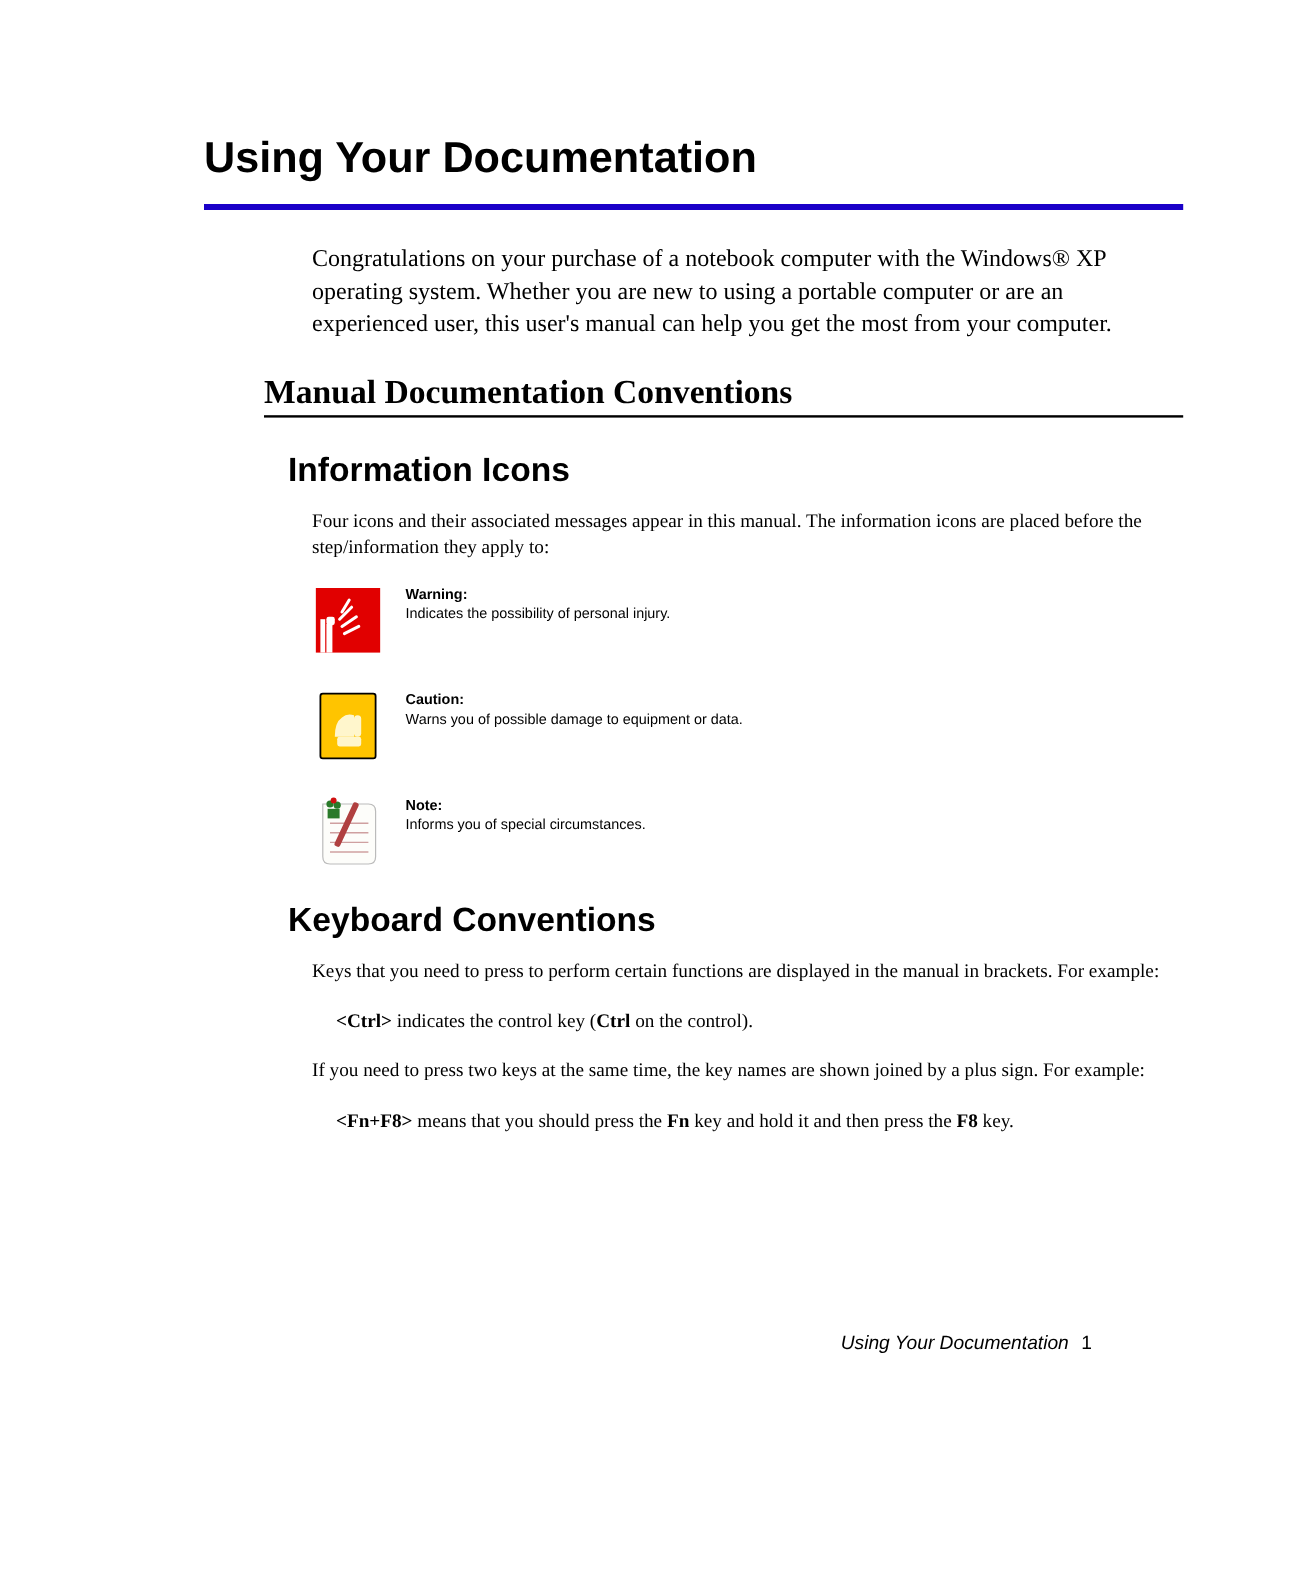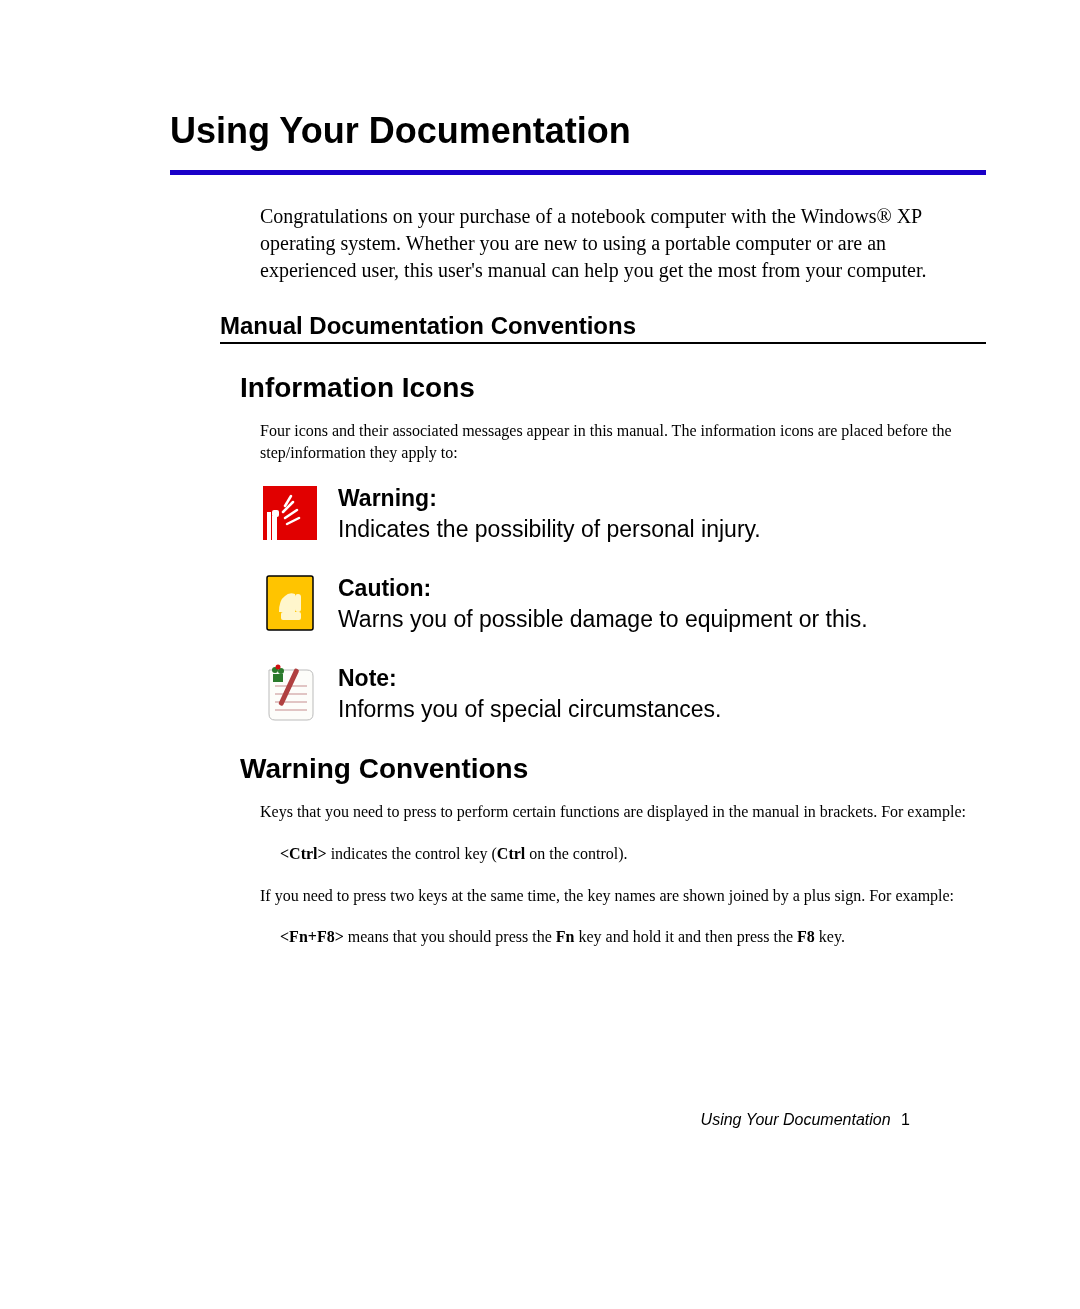--- a/index.html
+++ b/index.html
@@ -28,22 +28,22 @@
     border-top: 5px solid #1a00c8;
     margin: 0 0 28px 0;
   }
   .intro {
     margin-left: 90px;
     font-size: 20px;
     line-height: 1.35;
     margin-bottom: 28px;
   }
   .section-heading {
-    font-family: Liberation Sans, sans-serif;
-    font-size: 24px;
+    font-family: Liberation Serif, serif;
+    font-size: 28px;
     margin-left: 50px;
     margin-bottom: 2px;
   }
   .section-rule {
     border: none;
     border-top: 2px solid #000000;
     margin: 0 0 22px 50px;
     width: calc(100% - 50px);
   }
   .subheading {
@@ -72,21 +72,21 @@
     width: 60px;
     height: 60px;
     flex: 0 0 60px;
     margin-right: 18px;
     display: flex;
     align-items: center;
     justify-content: center;
   }
   .icon-text {
     font-family: Arial, Helvetica, sans-serif;
-    font-size: 23px;
+    font-size: 12px;
     line-height: 1.35;
   }
   .icon-text .label {
     font-weight: bold;
   }
   
   .warning-svg { width:54px; height:54px; }
   .caution-svg { width:50px; height:58px; }
   .note-svg { width:54px; height:58px; }
   .tech-svg { width:50px; height:64px; }
@@ -145,21 +145,21 @@
     <div class="icon-cell">
       <svg class="caution-svg" viewBox="0 0 50 58">
         <rect x="2" y="2" width="46" height="54" rx="2" fill="#ffc400" stroke="#000" stroke-width="1.5"></rect>
         <path d="M14 38 Q14 26 20 22 Q24 18 30 20 L30 38 Z" fill="#fff6cc"></path>
         <rect x="30" y="20" width="6" height="18" rx="3" fill="#fff6cc"></rect>
         <rect x="16" y="38" width="20" height="8" rx="2" fill="#fff6cc"></rect>
       </svg>
     </div>
     <div class="icon-text">
       <span class="label">Caution:</span><br>
-      <span>Warns you of possible damage to equipment or this.</span>
+      <span>Warns you of possible damage to equipment or data.</span>
     </div>
   </div>
 
   <div class="icon-row">
     <div class="icon-cell">
       <svg class="note-svg" viewBox="0 0 54 58">
         <path d="M6 6 L44 6 Q50 6 50 12 L50 50 Q50 56 44 56 L12 56 Q6 56 6 50 Z" fill="#fdfdfa" stroke="#bbb" stroke-width="1"></path>
         <g stroke="#cfa0a0" stroke-width="1.2">
           <line x1="12" y1="22" x2="44" y2="22"></line>
           <line x1="12" y1="30" x2="44" y2="30"></line>
@@ -175,21 +175,21 @@
         <circle cx="15" cy="3" r="2.5" fill="#d01010"></circle>
       </svg>
     </div>
     <div class="icon-text">
       <span class="label">Note:</span><br>
       <span>Informs you of special circumstances.</span>
     </div>
   </div>
 
 
-  <h3 class="subheading">Warning Conventions</h3>
+  <h3 class="subheading">Keyboard Conventions</h3>
 
   <p class="body-text">Keys that you need to press to perform certain functions are displayed in the manual in brackets. For example:</p>
 
   <p class="body-text indent">
     <b>&lt;Ctrl&gt;</b><span> indicates the control key (</span><b>Ctrl</b><span> on the control).</span>
   </p>
 
   <p class="body-text">If you need to press two keys at the same time, the key names are shown joined by a plus sign. For example:</p>
 
   <p class="body-text indent">

